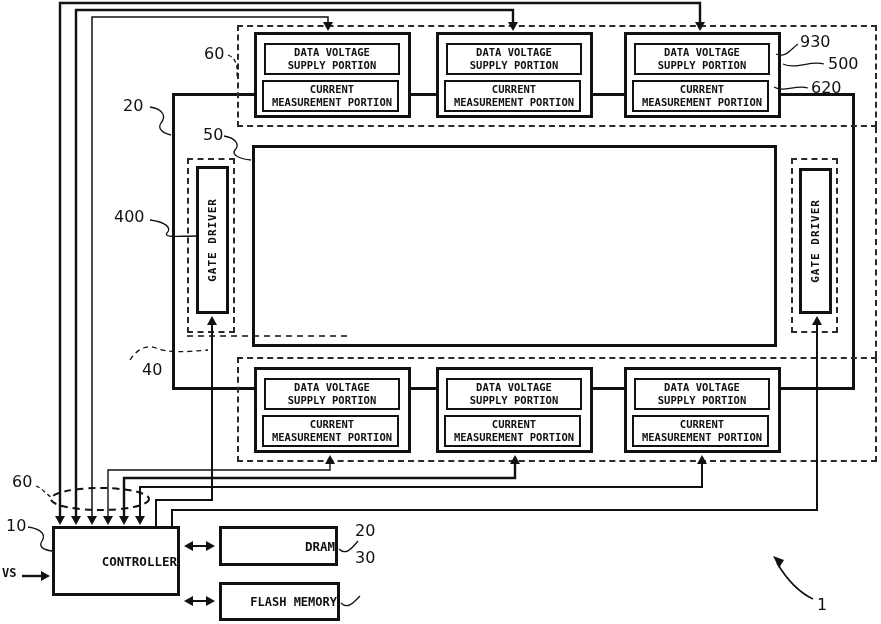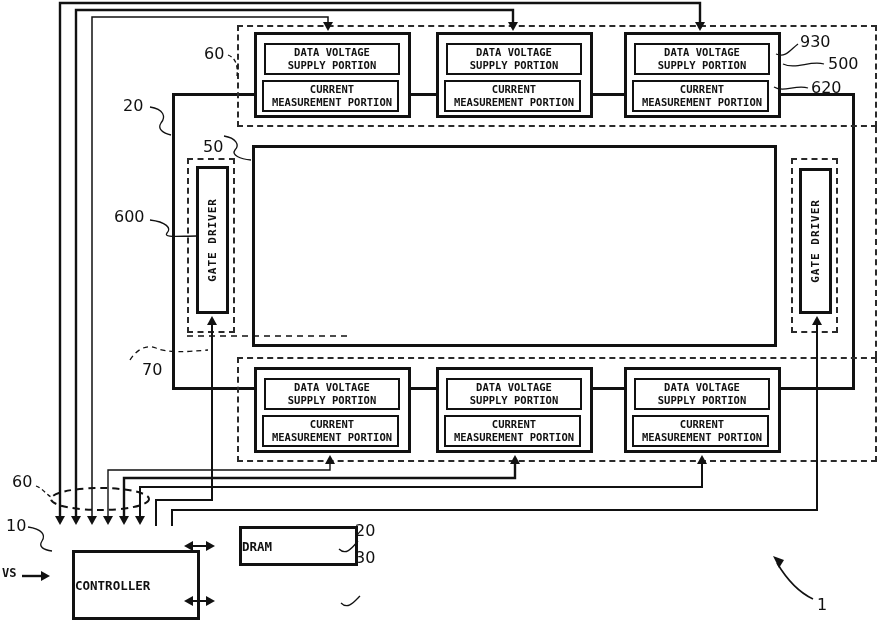--- a/index.html
+++ b/index.html
@@ -8,21 +8,21 @@
   .abs{position:absolute;box-sizing:border-box;}
   .solid{position:absolute;box-sizing:border-box;border:3px solid #111;background:#fff;}
   .frame{position:absolute;box-sizing:border-box;border:3px solid #111;background:transparent;}
   .dashed{position:absolute;box-sizing:border-box;border:2px dashed #2a2a2a;background:transparent;}
   .driver-block{position:absolute;box-sizing:border-box;border:3px solid #111;background:#fff;width:157px;height:86px;}
   .inner{position:absolute;box-sizing:border-box;border:2px solid #111;background:#fff;
          font-weight:bold;font-size:10.5px;line-height:13px;}
   .dvs{left:7px;top:8px;right:8px;height:32px;display:flex;flex-direction:column;align-items:center;justify-content:center;text-align:center;}
   .cm{left:5px;top:45px;right:9px;height:32px;padding:1px 0 0 3px;text-align:center;}
   .bigbox{position:absolute;box-sizing:border-box;border:3px solid #111;background:#fff;
-          display:flex;align-items:center;justify-content:flex-start;font-weight:bold;font-size:12.5px;margin-left:20px;}
+          display:flex;align-items:center;justify-content:flex-end;font-weight:bold;font-size:12.5px;}
   .gate{position:absolute;box-sizing:border-box;border:3px solid #111;background:#fff;
         display:flex;align-items:center;justify-content:center;}
   .vtext{writing-mode:vertical-rl;transform:rotate(180deg);font-weight:bold;font-size:11px;letter-spacing:1px;}
   .ref{position:absolute;font-family:"DejaVu Sans",sans-serif;font-size:16px;color:#111;}
   .sig{position:absolute;font-weight:bold;font-size:12px;color:#111;}
   svg.overlay{position:absolute;left:0;top:0;pointer-events:none;}
 </style>
 </head>
 <body>
 
@@ -103,32 +103,35 @@
     <div class="inner dvs">
       <div>DATA VOLTAGE</div>
       <div>SUPPLY PORTION</div>
     </div>
     <div class="inner cm">
       <div>CURRENT</div>
       <div>MEASUREMENT PORTION</div>
     </div>
   </div>
 
-  <div class="bigbox" style="left:52px;top:550px;width:128px;height:70px">
+  <div class="bigbox" style="left:52px;top:526px;width:128px;height:70px">
     <span>CONTROLLER</span>
   </div>
   <div class="bigbox" style="left:219px;top:526px;width:119px;height:40px">
     <span>DRAM</span>
   </div>
+  <div class="bigbox" style="left:219px;top:582px;width:121px;height:39px;font-size:12px">
+    <span>FLASH MEMORY</span>
+  </div>
 
   <div class="ref" style="left:204px;top:44px">60</div>
   <div class="ref" style="left:123px;top:96px">20</div>
-  <div class="ref" style="left:203px;top:137px">50</div>
-  <div class="ref" style="left:114px;top:207px">600</div>
-  <div class="ref" style="left:142px;top:360px">70</div>
+  <div class="ref" style="left:203px;top:125px">50</div>
+  <div class="ref" style="left:114px;top:207px">400</div>
+  <div class="ref" style="left:142px;top:360px">40</div>
   <div class="ref" style="left:12px;top:472px">60</div>
   <div class="ref" style="left:6px;top:516px">10</div>
   <div class="ref" style="left:355px;top:521px">20</div>
   <div class="ref" style="left:355px;top:548px">30</div>
   <div class="ref" style="left:800px;top:32px">930</div>
   <div class="ref" style="left:828px;top:54px">500</div>
   <div class="ref" style="left:811px;top:78px">620</div>
   <div class="ref" style="left:817px;top:595px">1</div>
   <div class="sig" style="left:2px;top:566px">VS</div>
 

